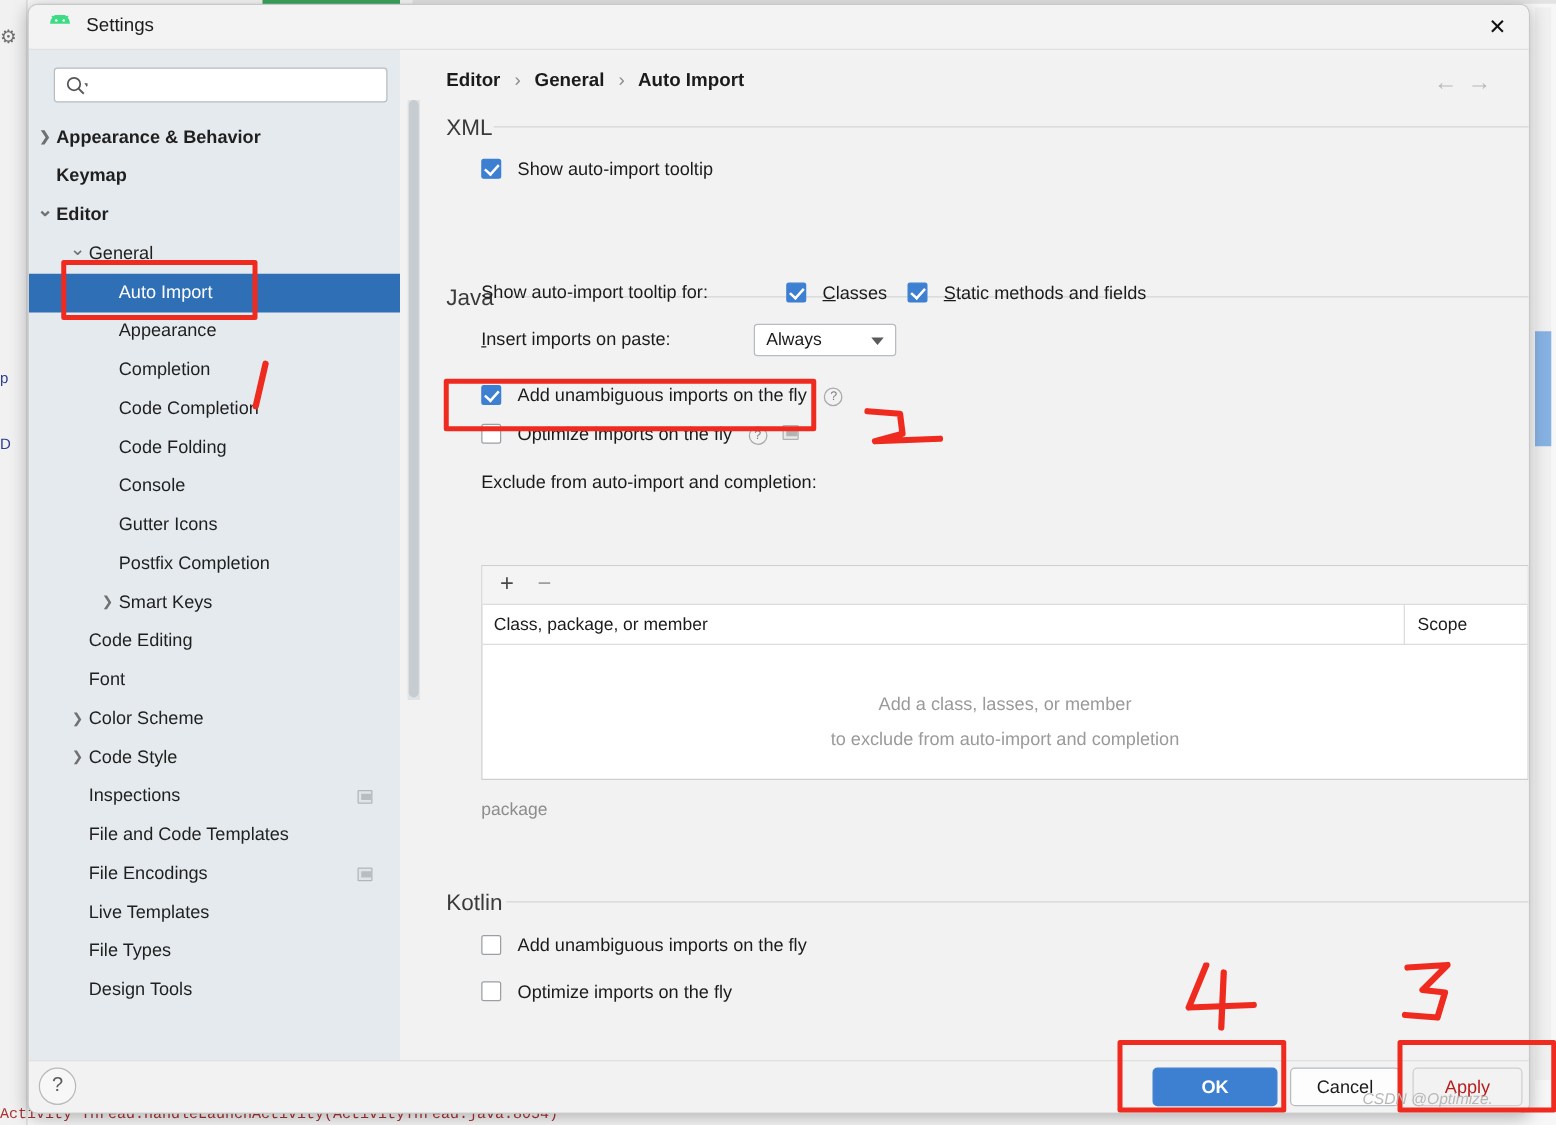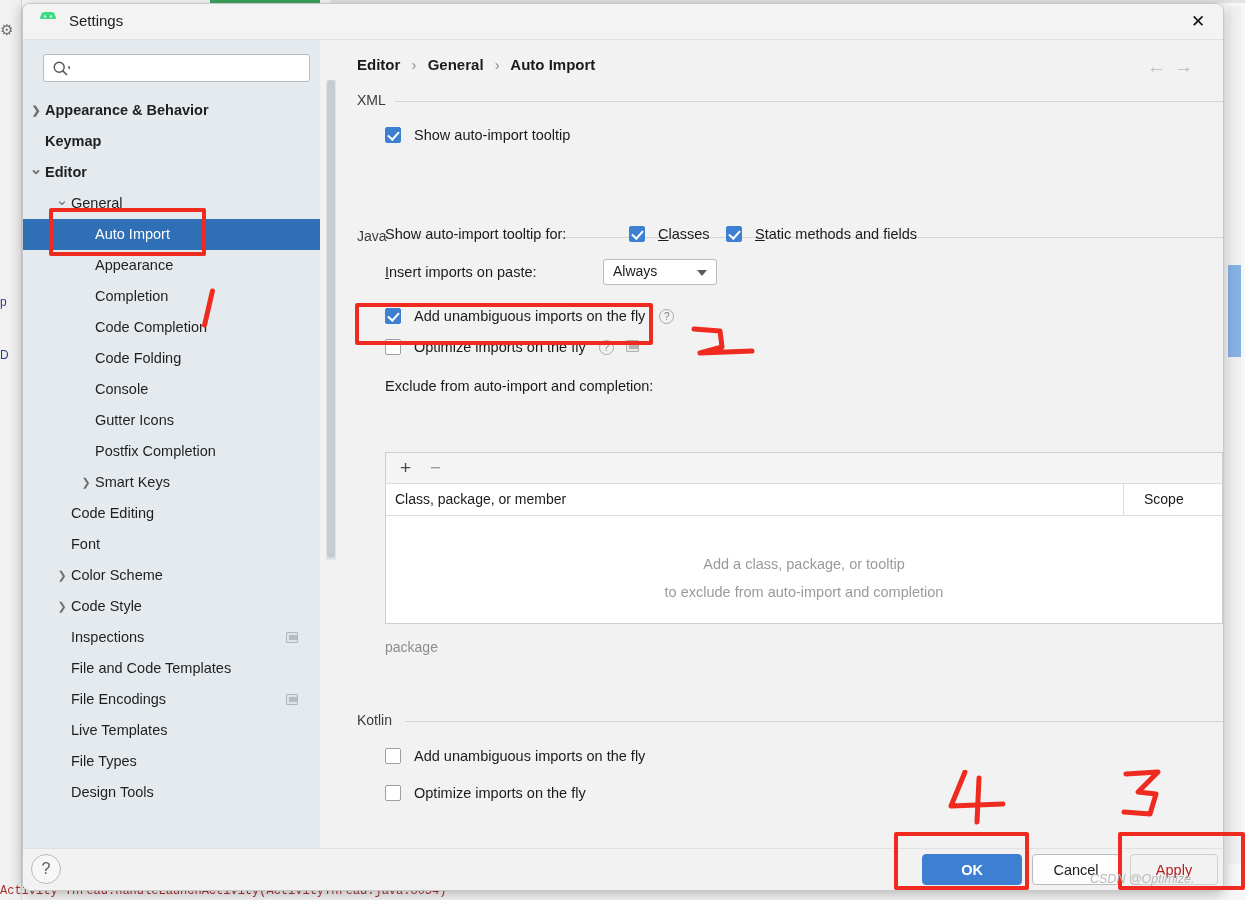--- a/index.html
+++ b/index.html
@@ -66,21 +66,21 @@
   #sb-thumb { position:absolute; left:304px; top:40px; width:8px; height:478px; background:#c7ccd1; border-radius:4px;}
 
   
   #rightpane { position:absolute; left:318px; top:0; right:0; height:809px; background:#f2f2f2; overflow:hidden;}
   #crumb { position:absolute; left:16px; top:16px; font-size:15px; font-weight:bold; color:#1b1b1b; }
   #crumb .sep { color:#8b8b8b; font-weight:normal; margin:0 7px; }
   #navs { position:absolute; right:22px; top:16px; font-size:19px; color:#b9b9b9; letter-spacing:8px; }
   #navs span { cursor:pointer; }
 
   .group { position:absolute; left:16px; }
-  .grouphdr { position:relative; height:18px; font-size:14px; color:#3b3b3b; }
+  .grouphdr { position:relative; height:18px; font-size:18px; color:#3b3b3b; }
   .grouphdr .gl { position:absolute; top:9px; height:1px; background:#d5d5d5; }
 
   .cb { position:relative; display:inline-block; width:16px; height:16px; vertical-align:-3px;
         border:1px solid #9aa0a6; background:#fff; border-radius:2px; cursor:pointer;}
   .cb.on { background:#3d7fd1; border-color:#3d7fd1; }
   .cb.on::after { content:""; position:absolute; left:4px; top:1px; width:5px; height:9px;
         border:solid #fff; border-width:0 2px 2px 0; transform:rotate(42deg); }
   .cbrow { position:absolute; font-size:14.5px; color:#1b1b1b; white-space:nowrap; }
   .cbrow label { margin-left:9px; cursor:default; }
   .u { text-decoration:underline; }
@@ -97,21 +97,21 @@
   #combo .caret { position:absolute; right:9px; top:10px; width:0;height:0;
         border-left:5px solid transparent;border-right:5px solid transparent;border-top:6px solid #5a5a5a;}
 
   
   #table { position:absolute; left:44px; top:412px; width:838px; height:172px; background:#fff; border:1px solid #cfcfcf;}
   #tbar { height:31px; background:#f4f4f4; border-bottom:1px solid #dcdcdc; }
   #tbar .plus { position:absolute; left:14px; top:4px; font-size:19px; color:#4a4a4a; cursor:pointer;}
   #tbar .minus { position:absolute; left:44px; top:4px; font-size:19px; color:#9b9b9b; cursor:pointer;}
   #thead { position:relative; height:32px; border-bottom:1px solid #dcdcdc; }
   #thead .c1 { position:absolute; left:9px; top:7px; font-size:14px; color:#1b1b1b;}
-  #thead .c2 { position:absolute; left:748px; top:7px; font-size:14px; color:#1b1b1b;margin-left:10px;}
+  #thead .c2 { position:absolute; left:748px; top:7px; font-size:14px; color:#1b1b1b;}
   #thead .vline { position:absolute; left:737px; top:0; width:1px; height:32px; background:#dcdcdc;}
   #tempty { text-align:center; color:#9a9a9a; font-size:14.5px; padding-top:34px; line-height:28px;}
 
   .hint { position:absolute; left:44px; top:596px; width:520px; font-size:14px; color:#8d8d8d; line-height:23px;}
 
   
   #btnbar { position:absolute; left:0; bottom:0; width:1202px; height:42px; background:#f2f2f2; border-top:1px solid #e0e0e0;}
   #helpbtn { position:absolute; left:8px; top:5px; width:30px; height:30px; border:1px solid #b9b9b9; border-radius:50%;
           text-align:center; line-height:28px; font-size:16px; color:#5b5b5b; background:#f7f7f7; cursor:pointer;}
   .dbtn { position:absolute; top:5px; height:31px; border-radius:4px; font-size:14.5px; cursor:pointer;
@@ -320,21 +320,21 @@
         <div id="tbar">
           <span class="plus">+</span>
           <span class="minus">−</span>
         </div>
         <div id="thead">
           <span class="c1">Class, package, or member</span>
           <span class="vline"></span>
           <span class="c2">Scope</span>
         </div>
         <div id="tempty">
-          <div>Add a class, package, or tooltip</div>
+          <div>Add a class, lasses, or member</div>
           <div>to exclude from auto-import and completion</div>
         </div>
       </div>
 
       <div class="hint">
         <div>package</div>
       </div>
 
       <div class="group" style="top:672px; width:866px;">
         <div class="grouphdr">

